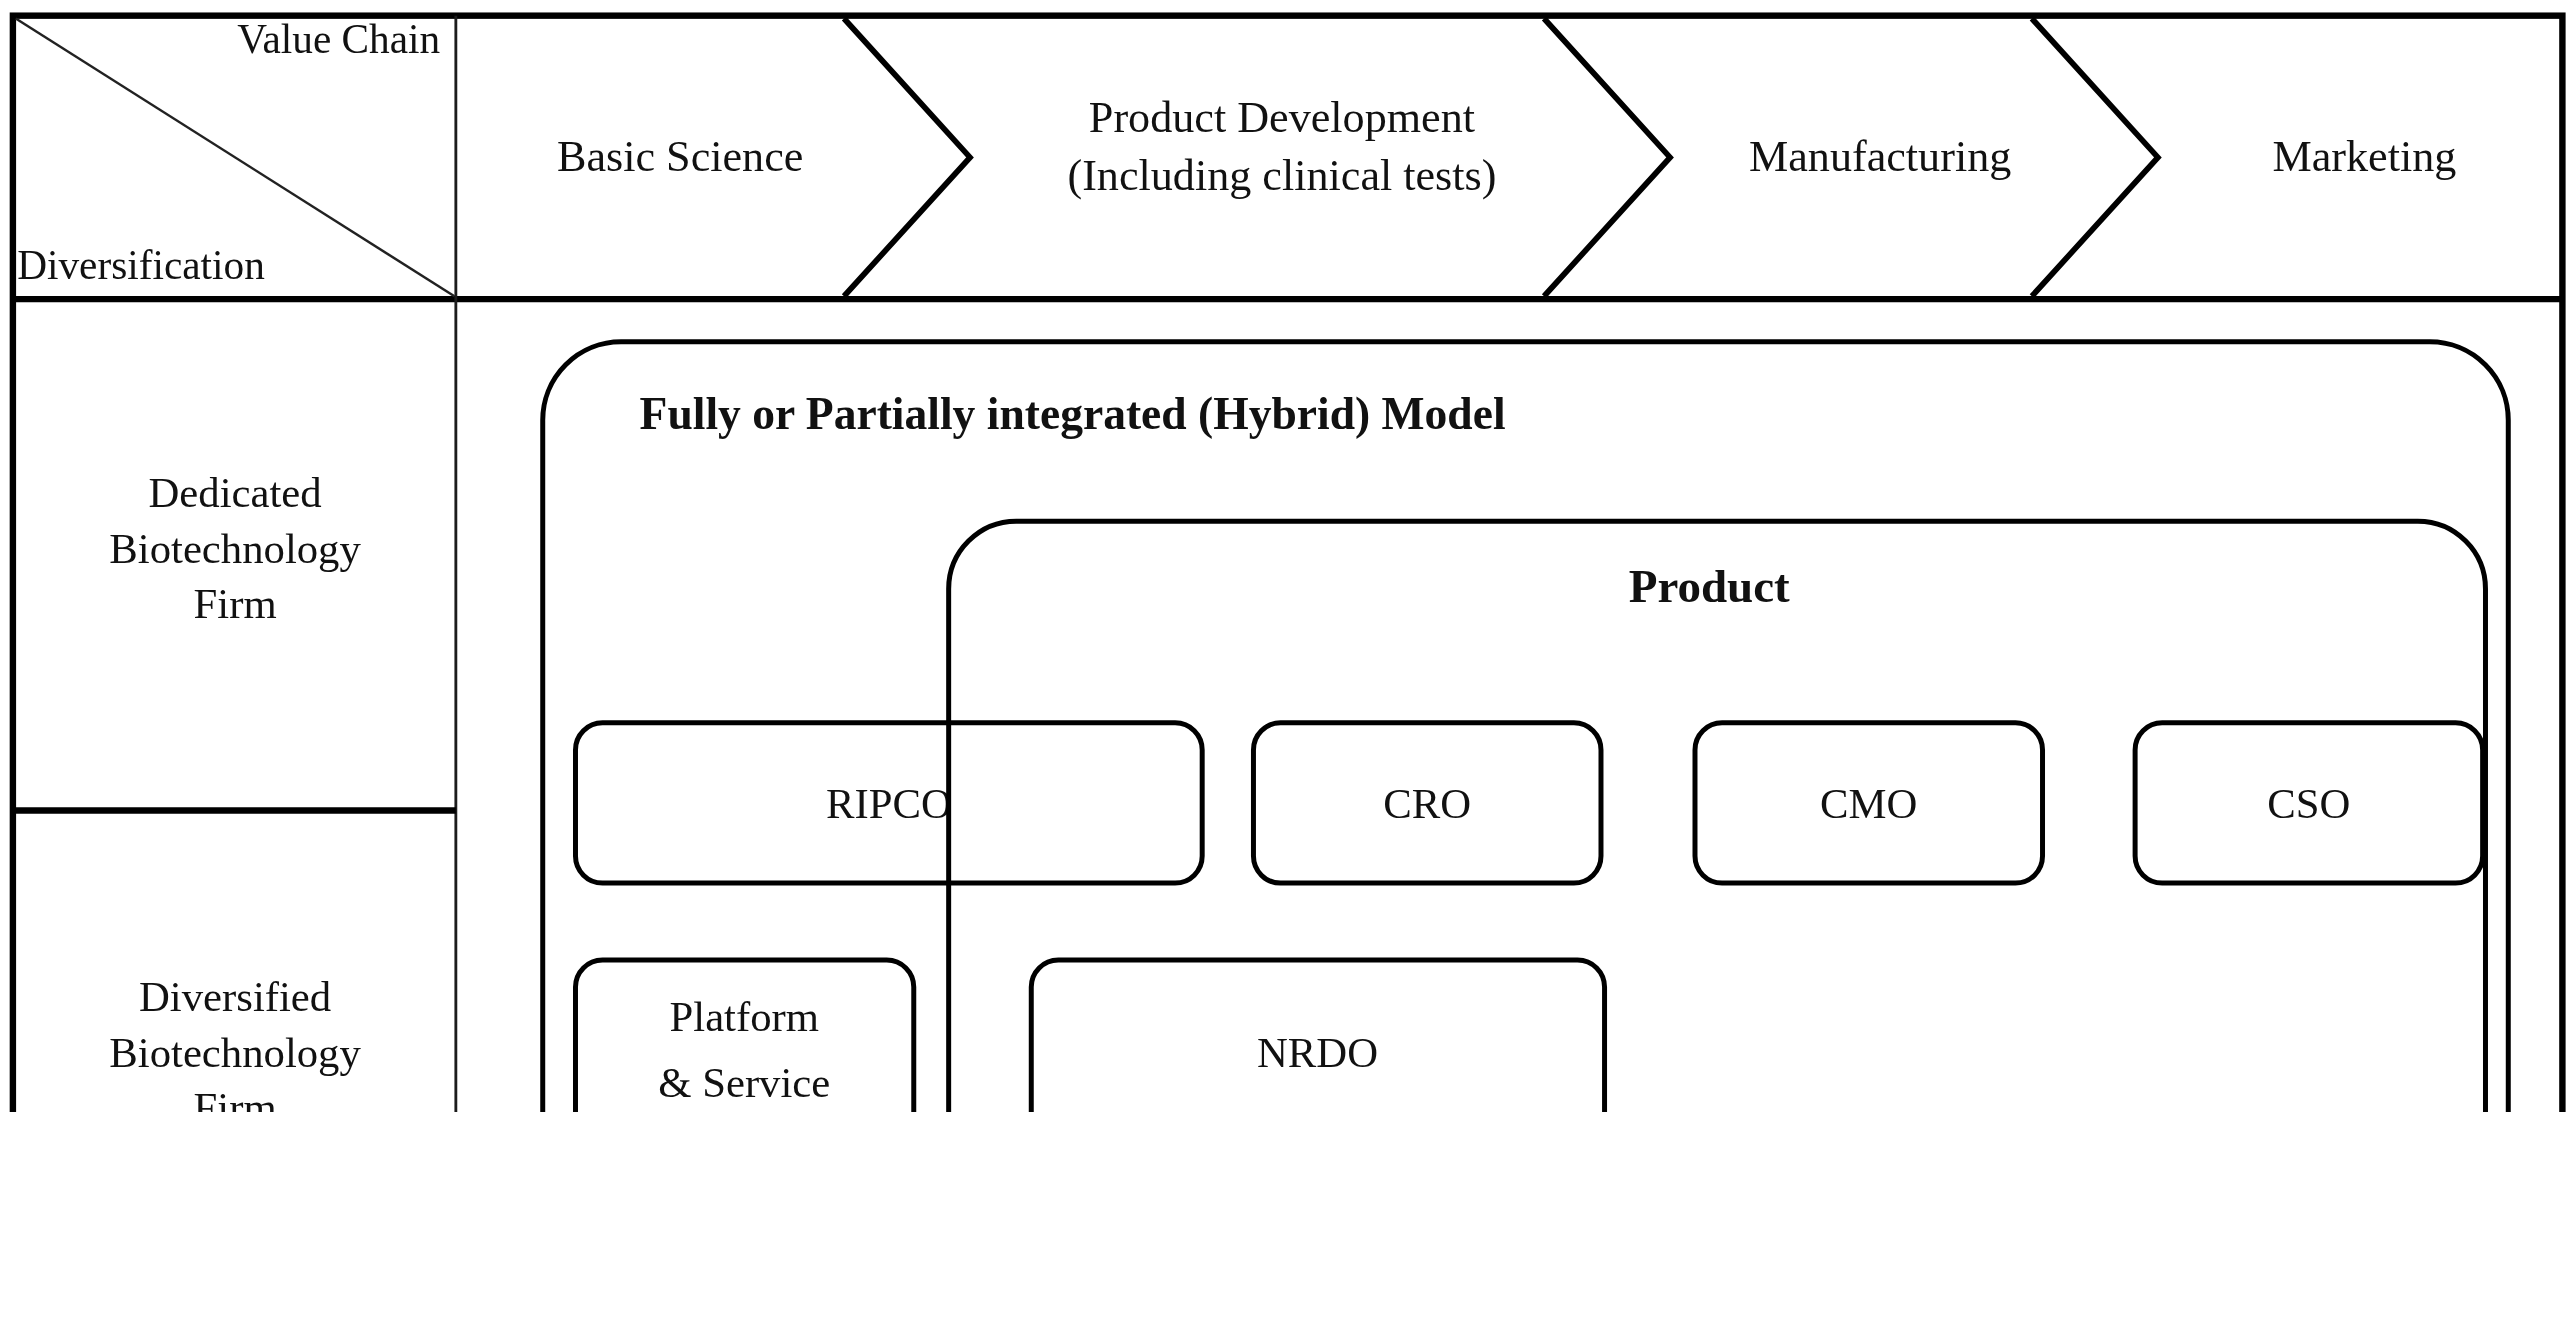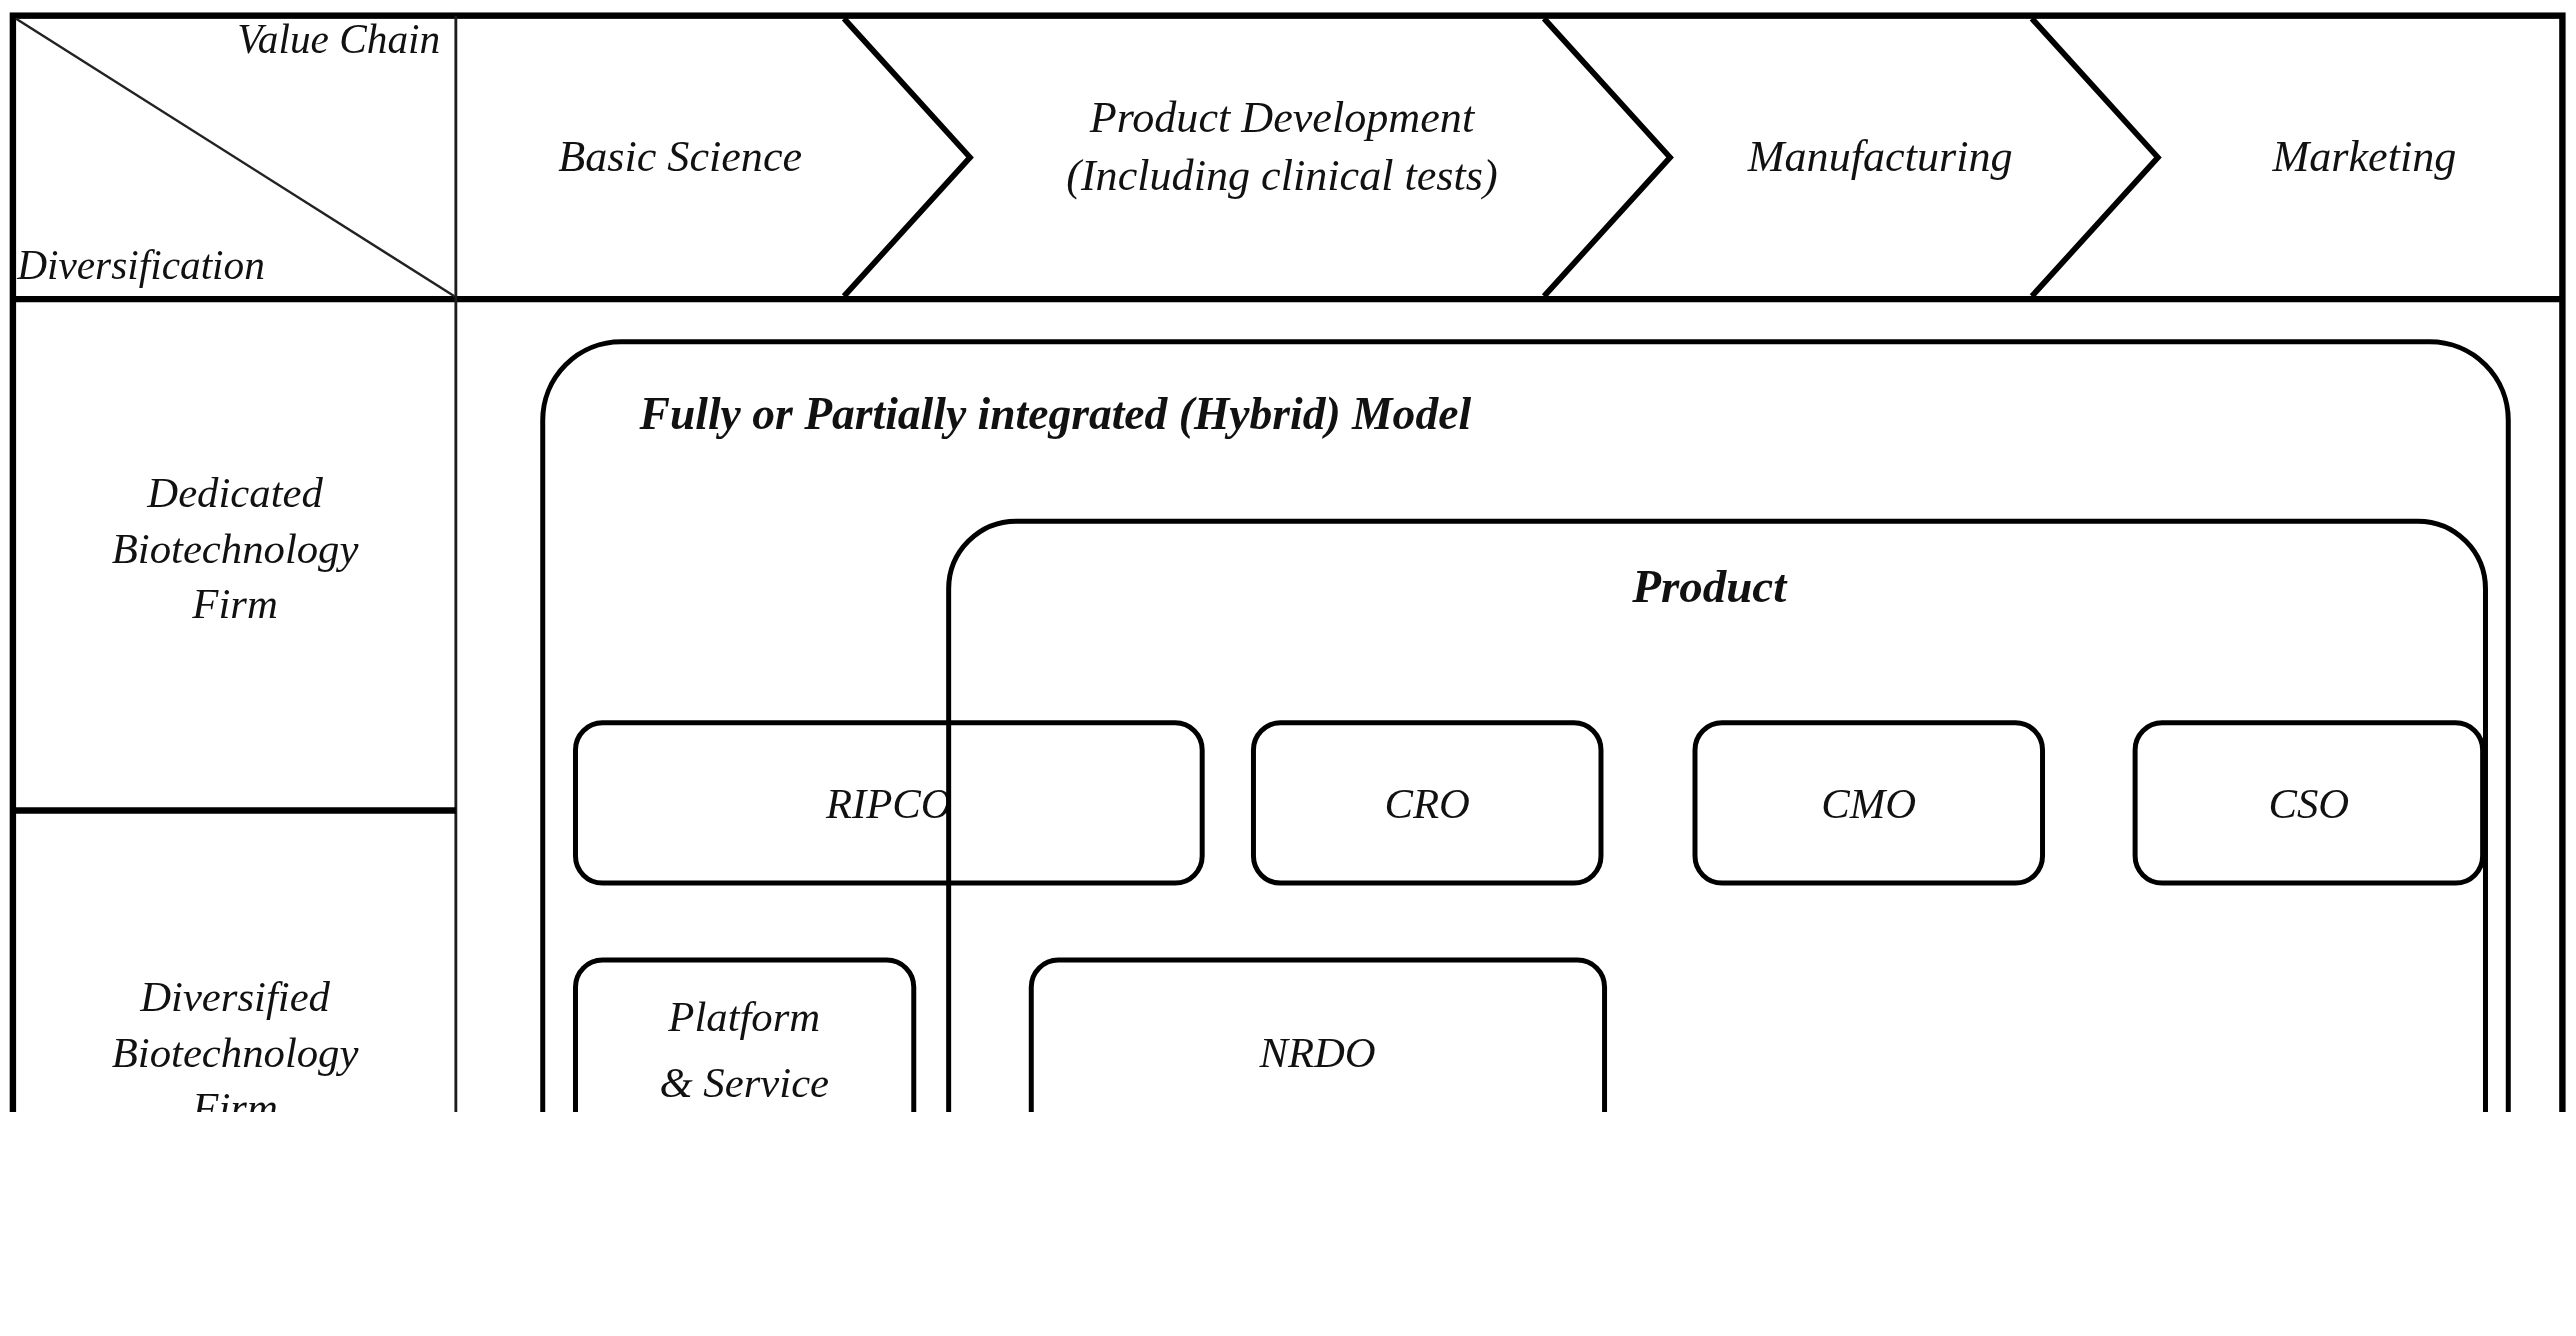--- a/index.html
+++ b/index.html
@@ -9,21 +9,20 @@
   }
   body {
     font-family: "Liberation Serif", "DejaVu Serif", serif;
   }
   #diagram-root {
     position: relative;
     width: 2576px;
     height: 1112px;
     background: #ffffff;
     overflow: hidden;
-    font-style: italic;
   }
   svg.layer {
     position: absolute;
     top: 0;
     left: 0;
     width: 2576px;
     height: 1336px;
   }
   svg text {
     font-family: "Liberation Serif", "DejaVu Serif", serif;

